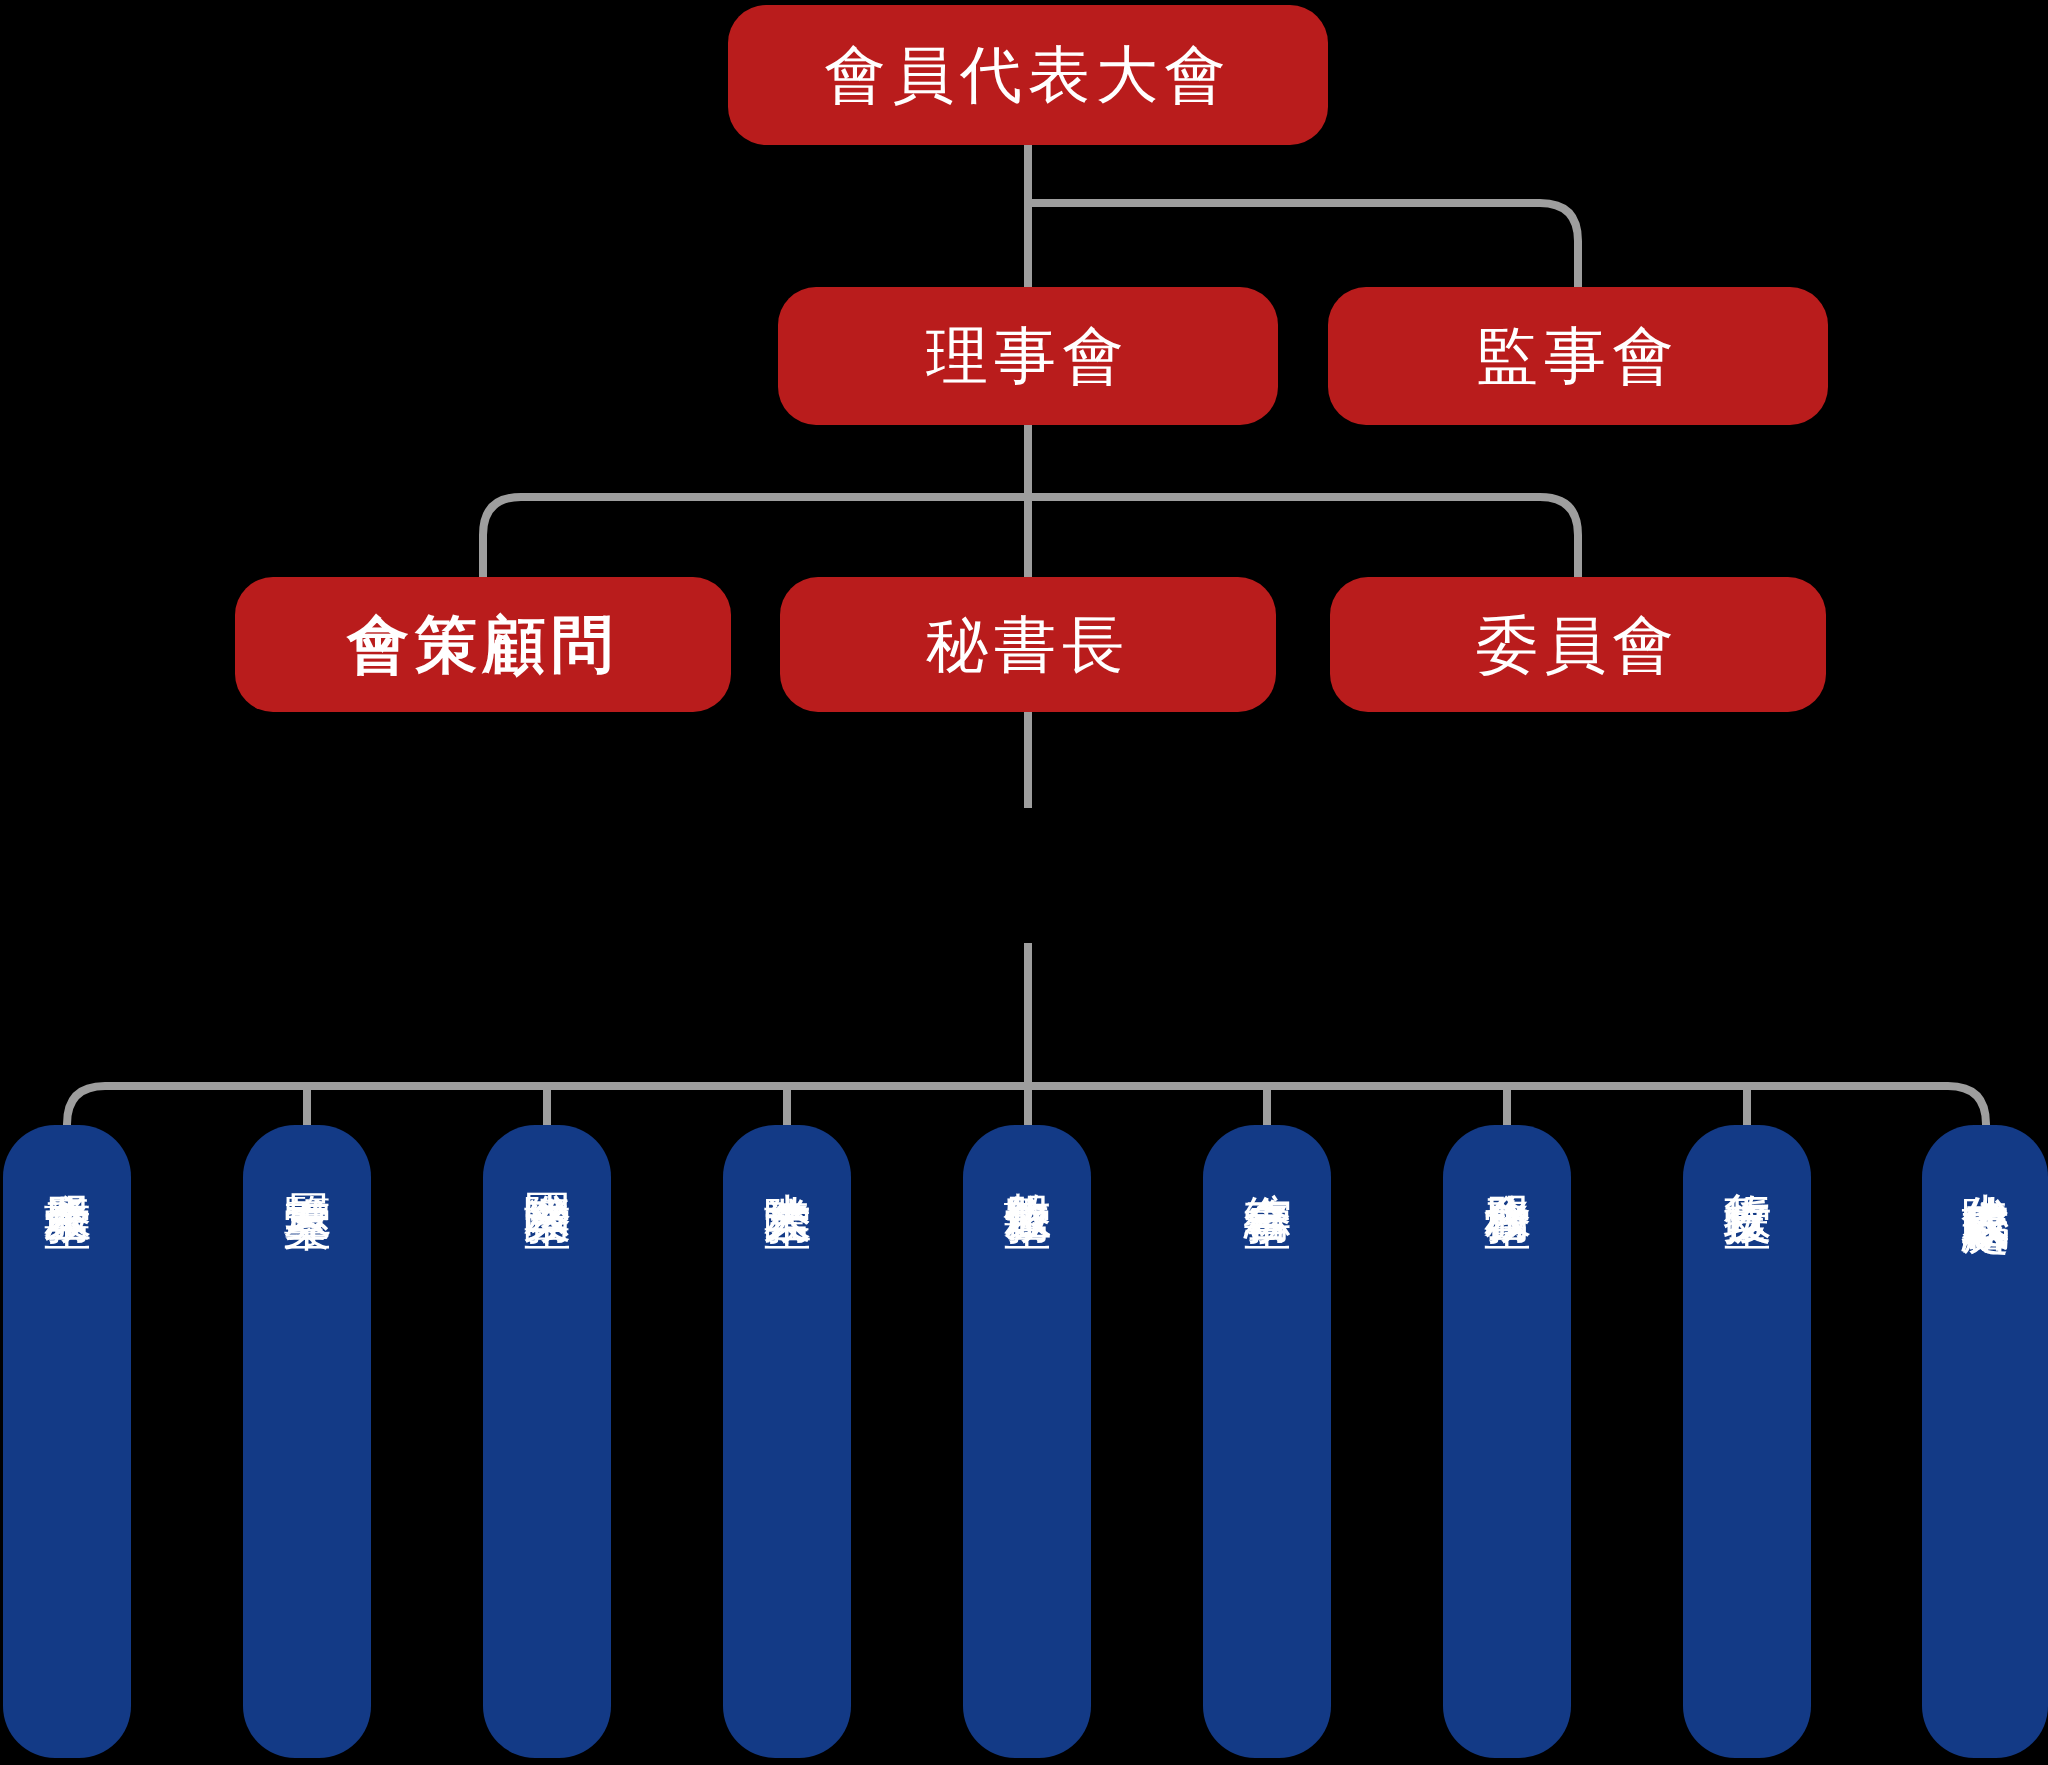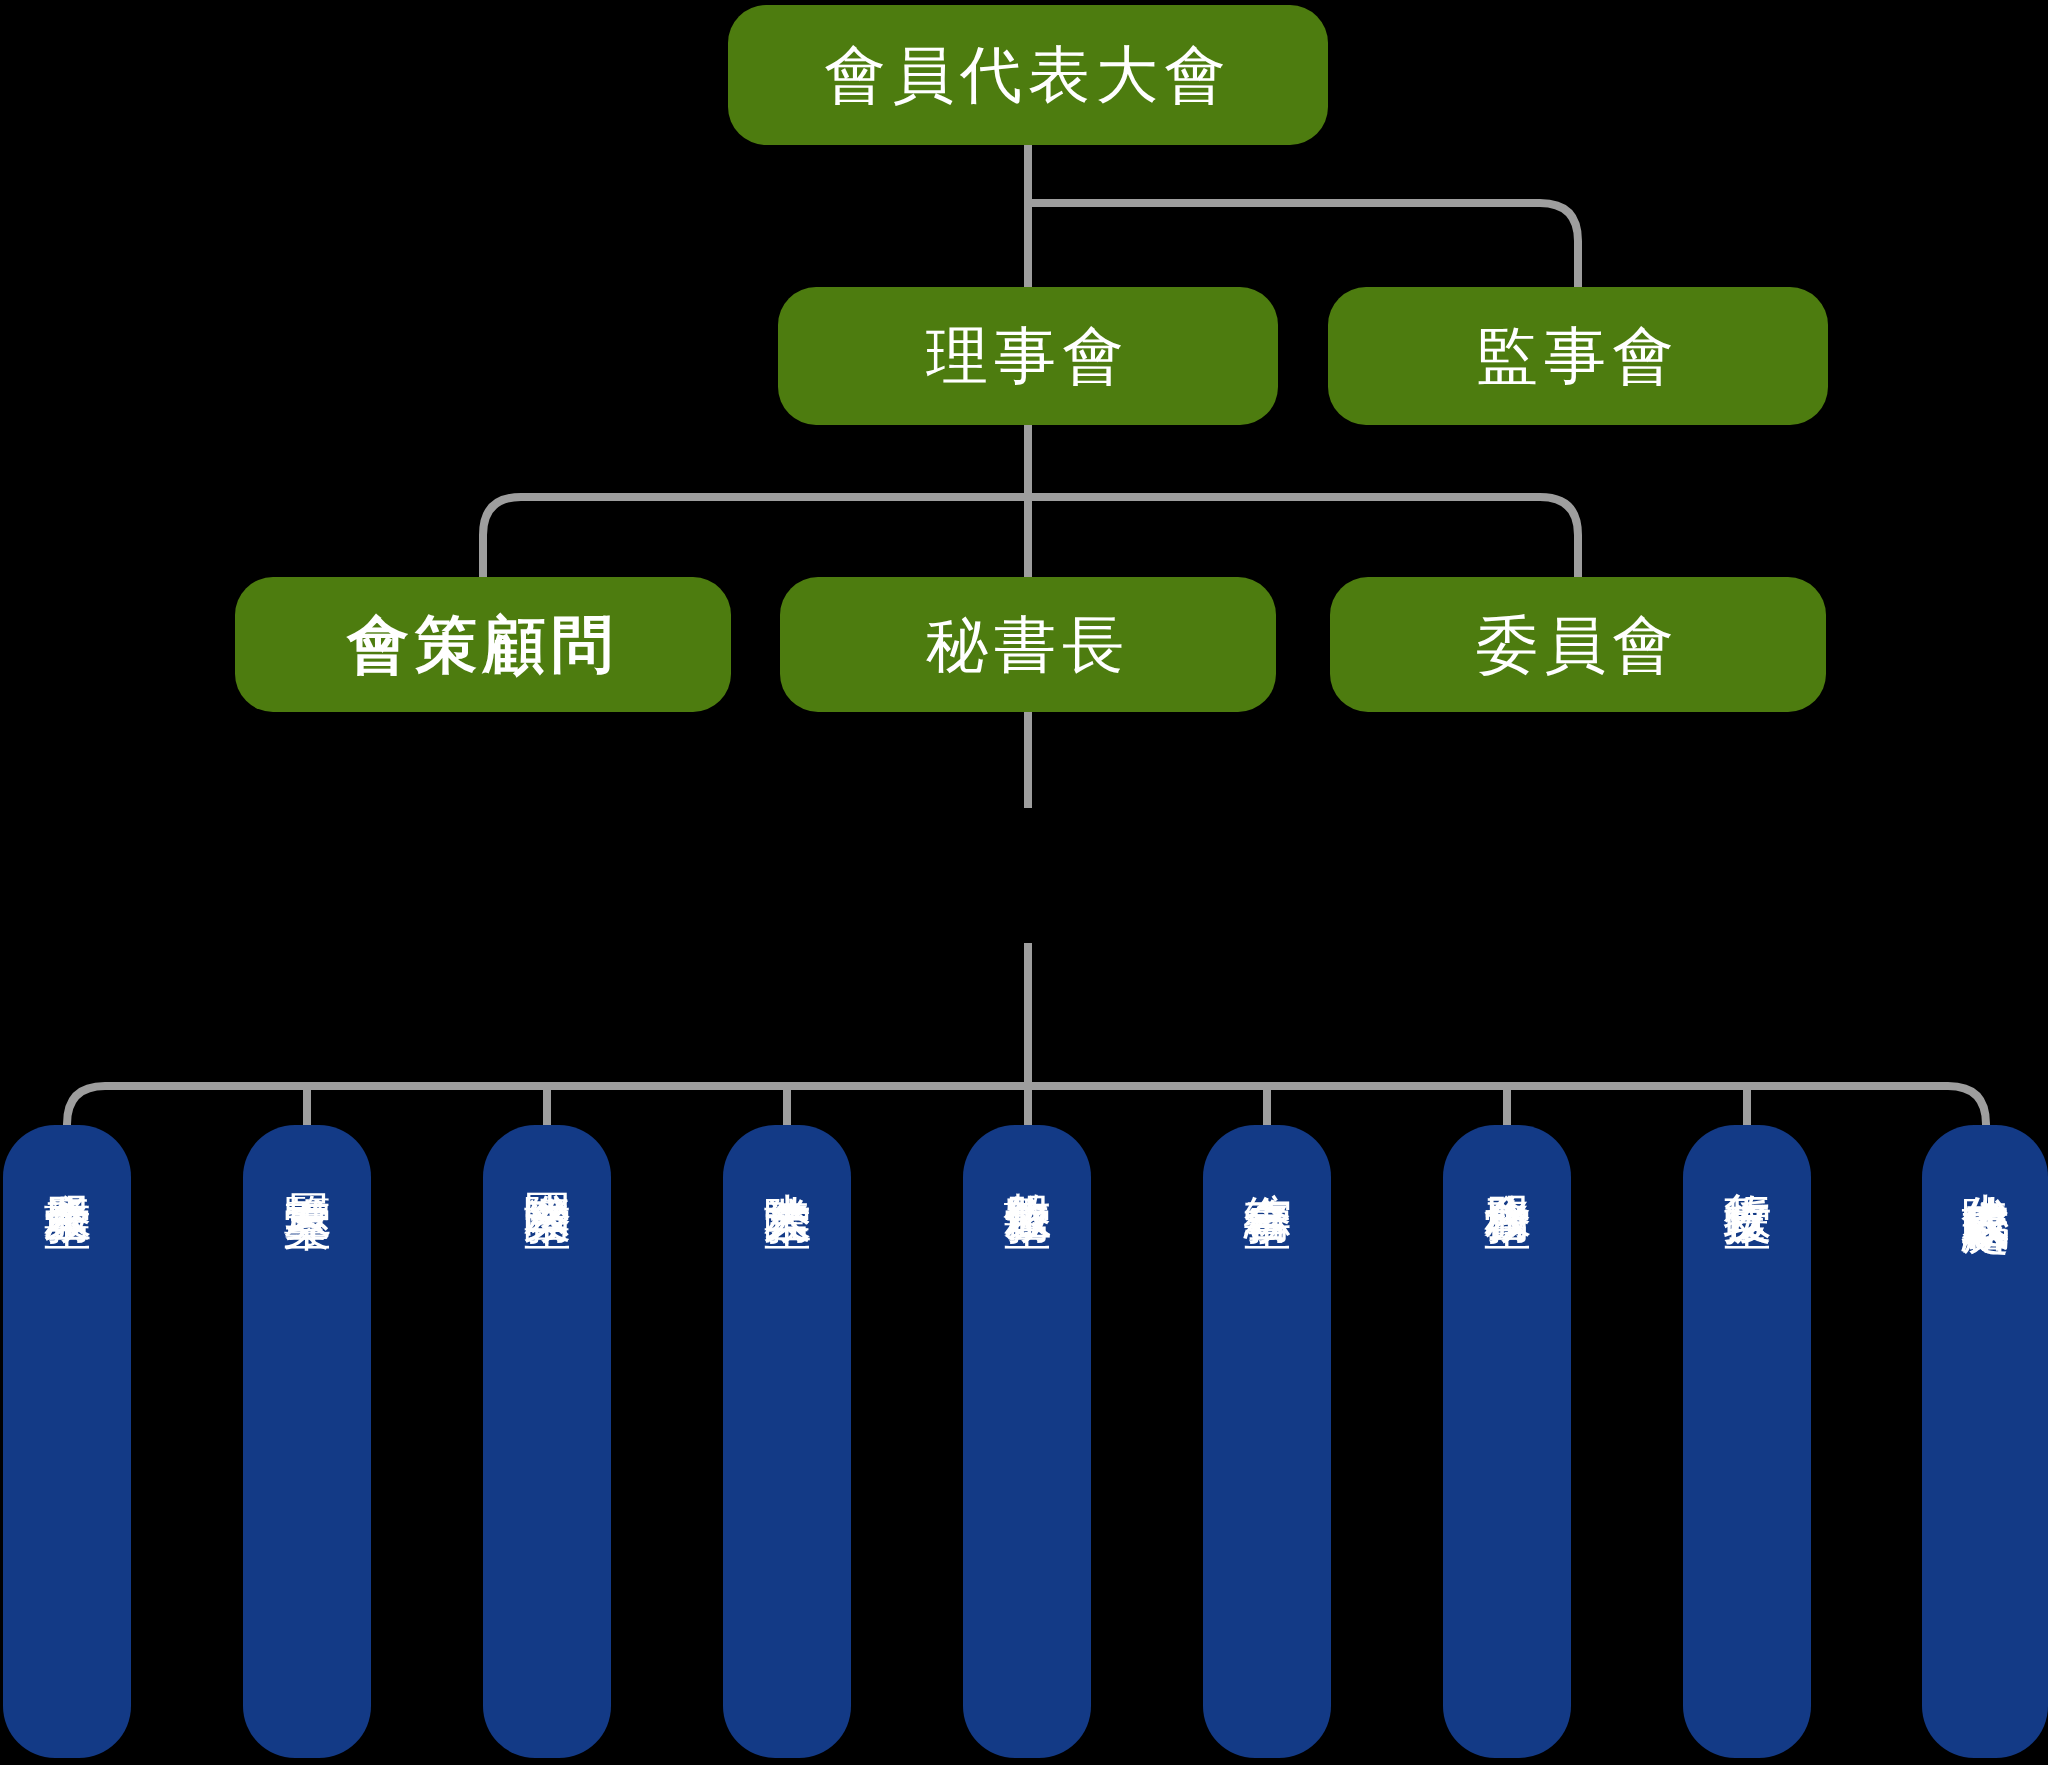--- a/index.html
+++ b/index.html
@@ -17,21 +17,21 @@
   }
   #connectors {
     position: absolute;
     left: 0;
     top: 0;
     width: 2048px;
     height: 1765px;
   }
   .hbox {
     position: absolute;
-    background: #4d7c0f;
+    background: #b91c1c;
     border-radius: 38px;
     display: flex;
     align-items: center;
     justify-content: center;
     color: #ffffff;
     font-size: 62px;
     letter-spacing: 6px;
     white-space: nowrap;
   }
   .vbox {

